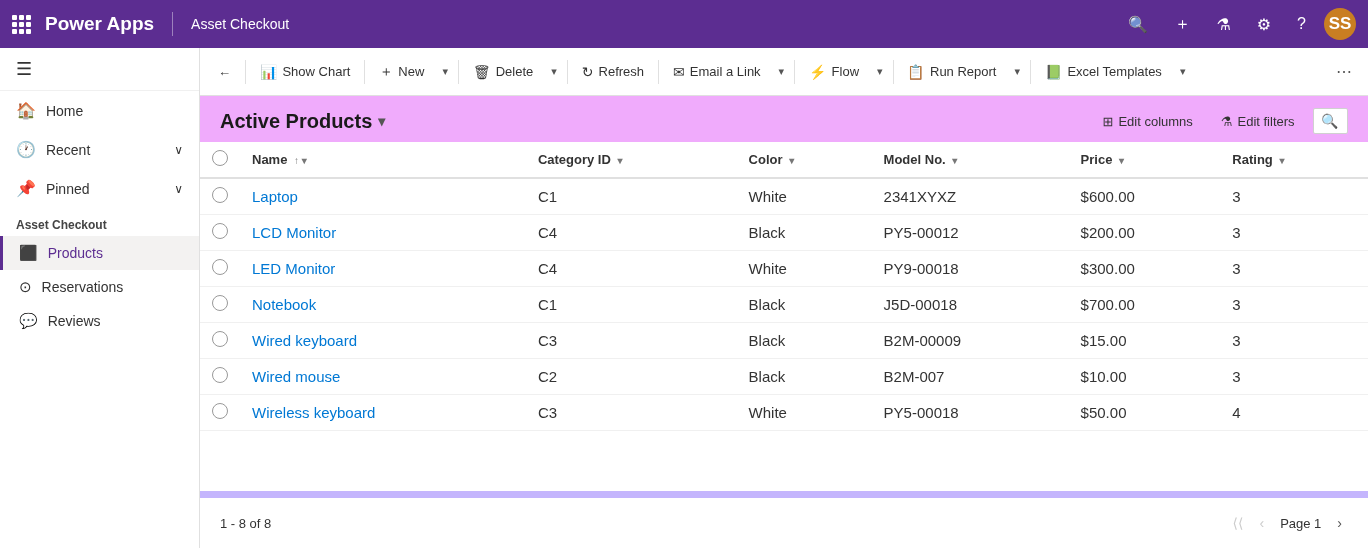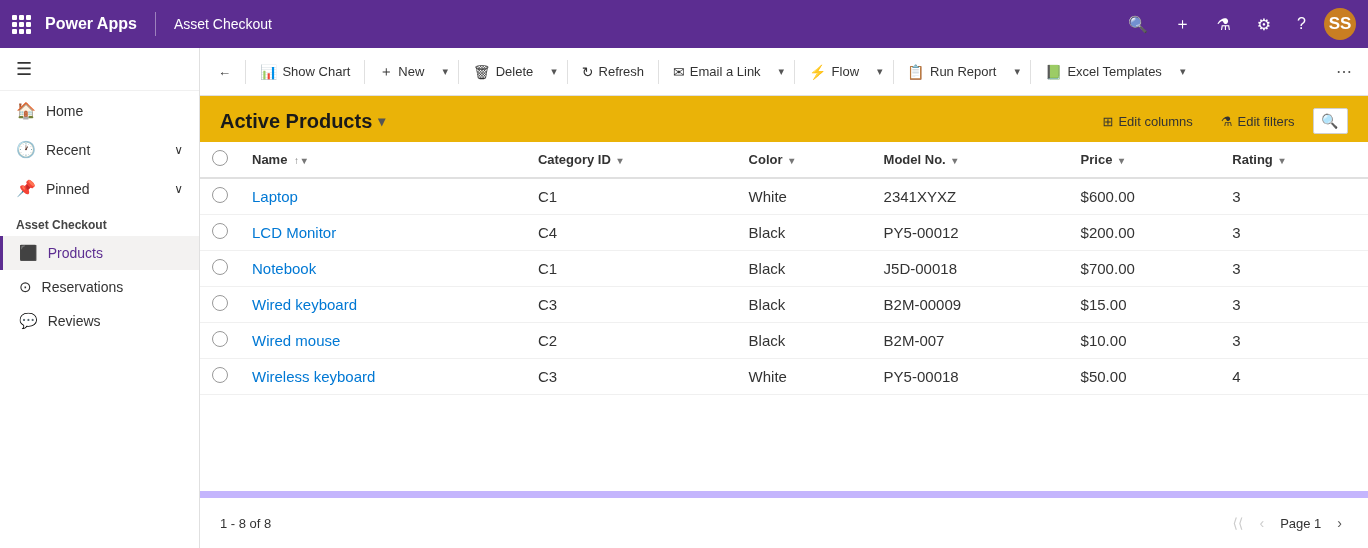--- a/index.html
+++ b/index.html
@@ -9,21 +9,21 @@
     .top-nav {
       background: #5c2d91;
       color: white;
       height: 48px;
       display: flex;
       align-items: center;
       padding: 0 12px;
       gap: 10px;
     }
     .nav-app-name {
-      font-size: 16px;
+      font-size: 19px;
       font-weight: 600;
       color: white;
       margin-left: 4px;
     }
     .nav-divider {
       width: 1px;
       height: 24px;
       background: rgba(255,255,255,0.4);
       margin: 0 8px;
     }
@@ -169,21 +169,21 @@
       cursor: pointer;
       font-size: 16px;
       color: #555;
     }
 
     
     .view-header {
       display: flex;
       align-items: center;
       padding: 12px 20px 8px 20px;
-      background: #eab308;
+      background: #f0abfc;
       flex-shrink: 0;
     }
     .view-title {
       font-size: 20px;
       font-weight: 600;
       color: #1a1a1a;
       display: flex;
       align-items: center;
       gap: 6px;
     }
@@ -502,20 +502,31 @@
     <td>C4</td>
     <td>Black</td>
     <td>PY5-00012</td>
     <td>$200.00</td>
     <td>3</td>
   </tr>
             <tr>
     <td class="checkbox-col">
       <span class="col-checkbox"></span>
     </td>
+    <td class="td-link">LED Monitor</td>
+    <td>C4</td>
+    <td>White</td>
+    <td>PY9-00018</td>
+    <td>$300.00</td>
+    <td>3</td>
+  </tr>
+            <tr>
+    <td class="checkbox-col">
+      <span class="col-checkbox"></span>
+    </td>
     <td class="td-link">Notebook</td>
     <td>C1</td>
     <td>Black</td>
     <td>J5D-00018</td>
     <td>$700.00</td>
     <td>3</td>
   </tr>
             <tr>
     <td class="checkbox-col">
       <span class="col-checkbox"></span>

